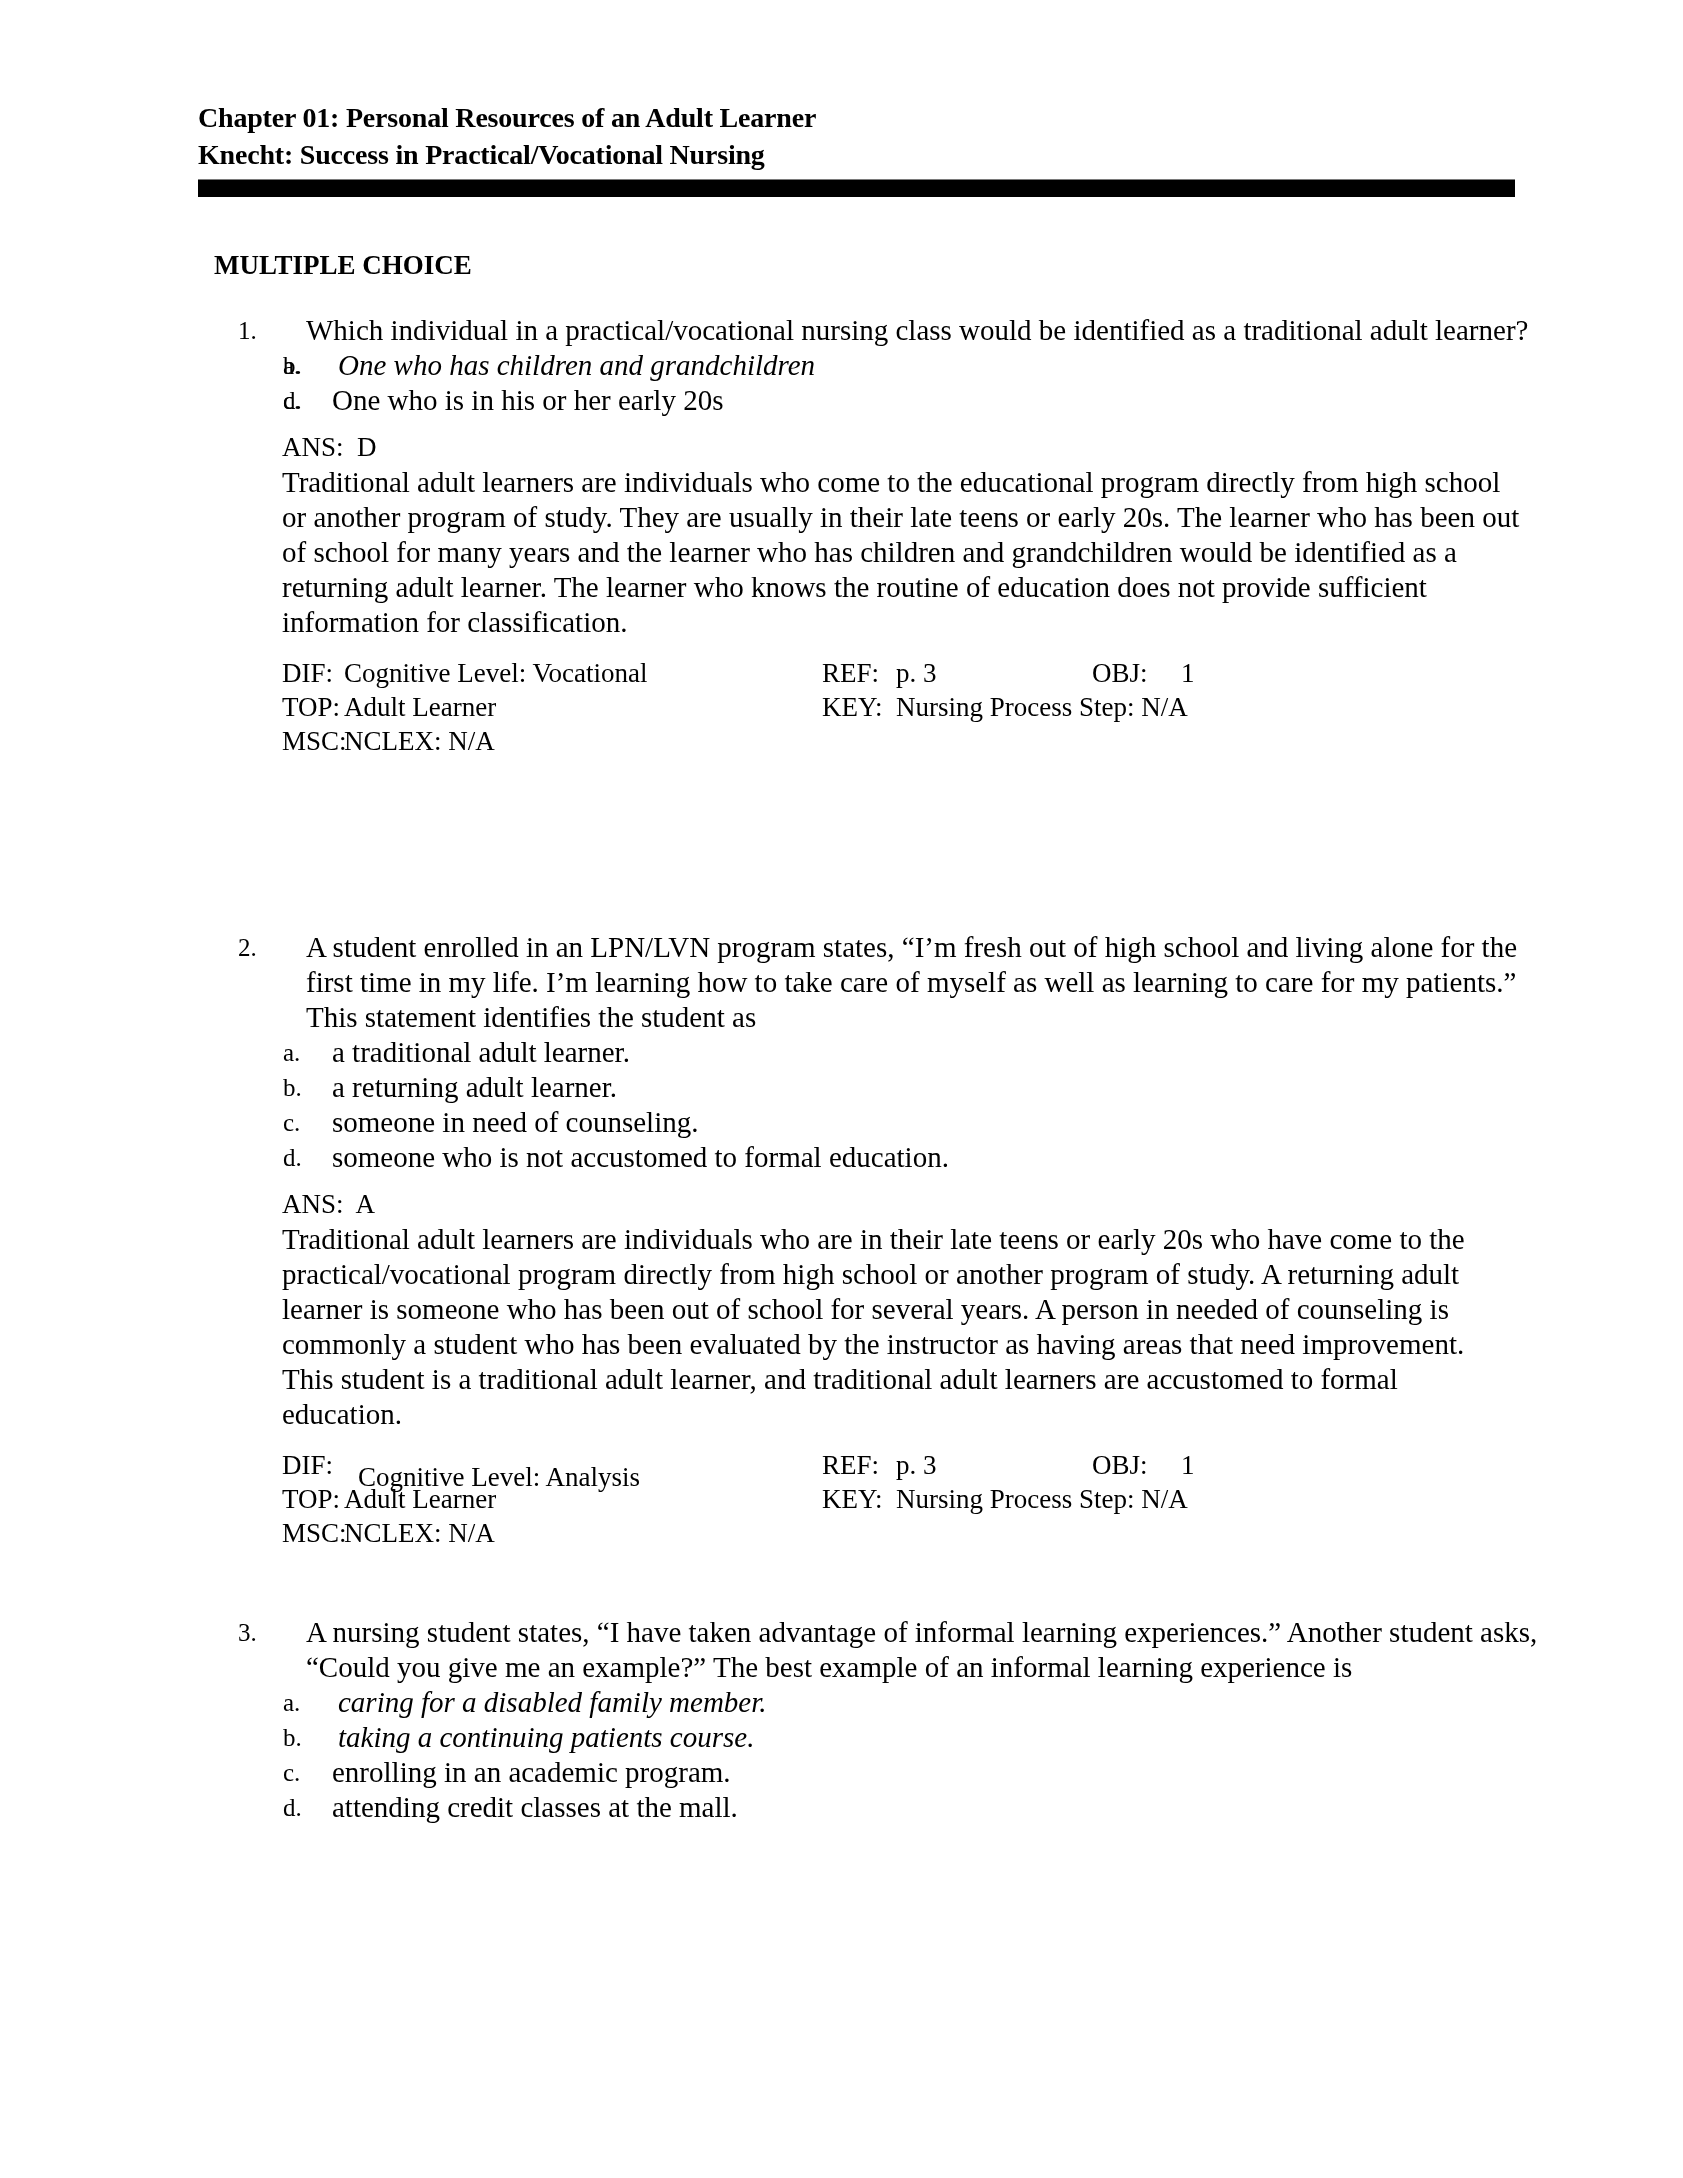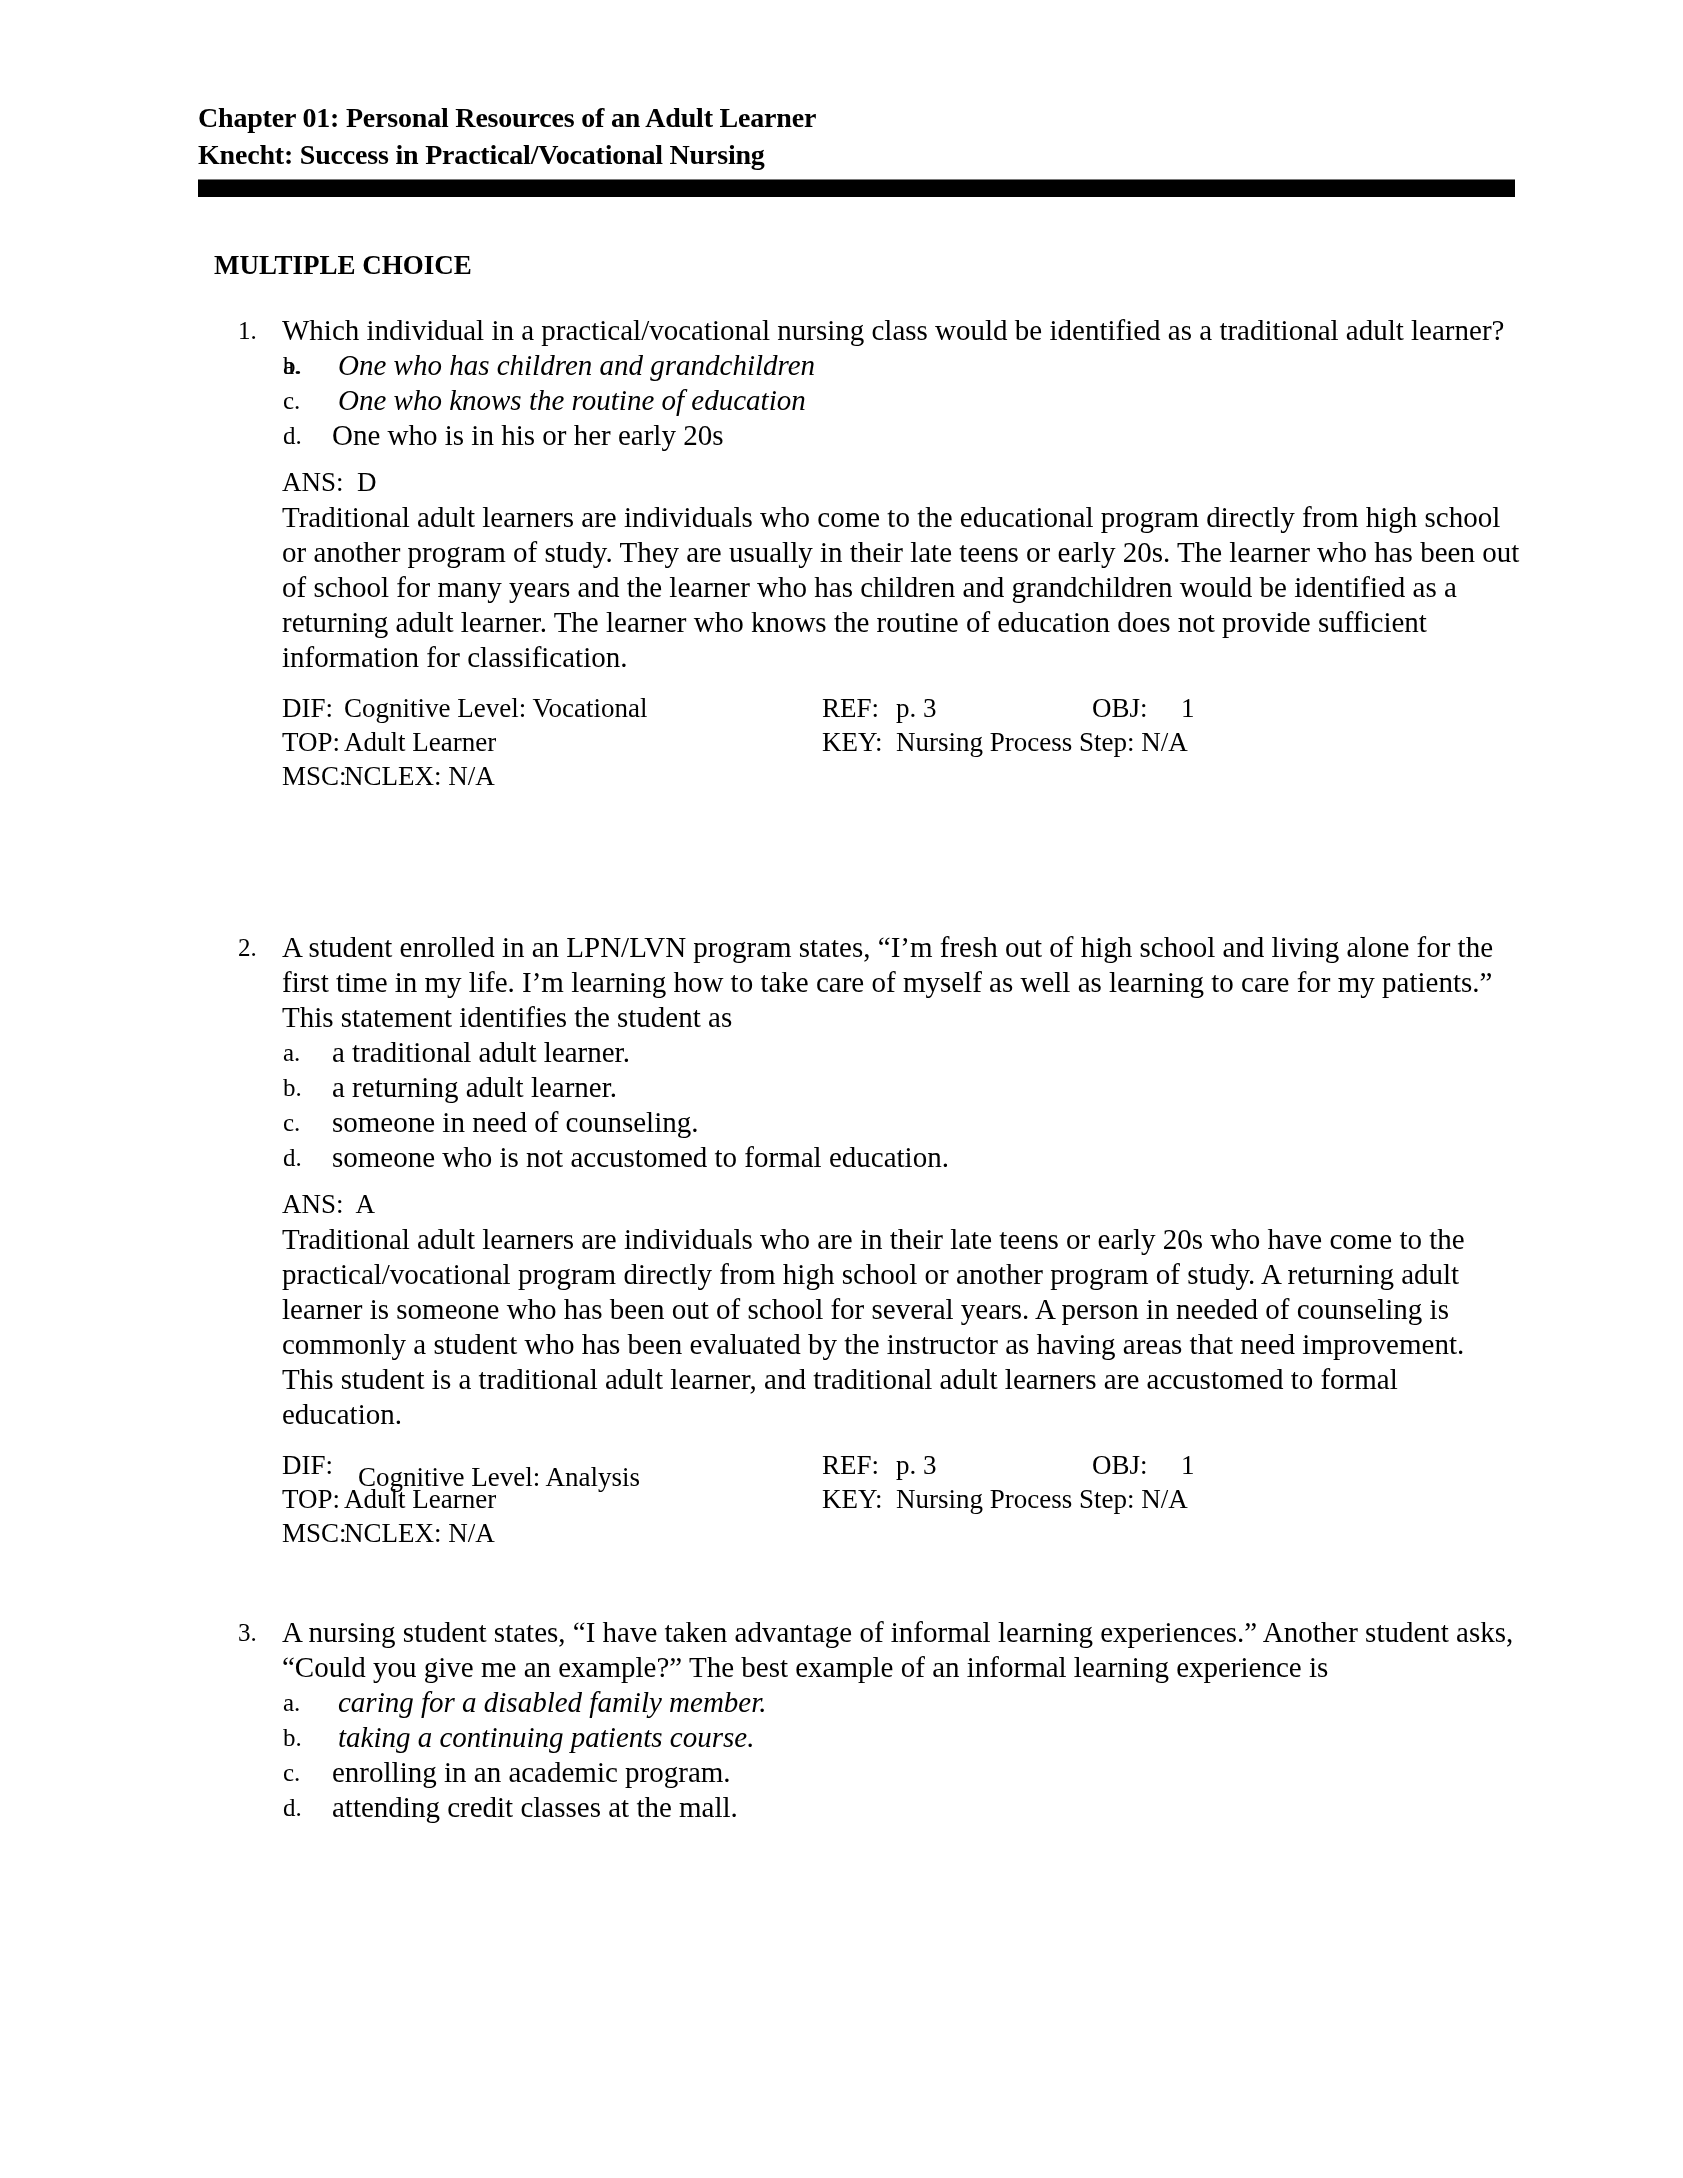--- a/index.html
+++ b/index.html
@@ -65,20 +65,21 @@
     }
     .q-number {
       position: absolute;
       left: 40px;
       top: 0;
       font-size: 25px;
     }
     .q-text {
       display: block;
       width: 1238px;
+      margin-left: 24px;
     }
     .options {
       margin: 0;
       padding: 0;
       list-style: none;
     }
     .option {
       position: relative;
       padding-left: 134px;
       white-space: nowrap;
@@ -148,21 +149,20 @@
     <ul class="options">
       <li class="option">
         <span class="option-letter">a.</span>
       </li>
       <li class="option">
         <span class="option-letter">b.</span>
         <span class="option-text indent-extra">One who has children and grandchildren</span>
       </li>
       <li class="option">
         <span class="option-letter">c.</span>
-        <span class="option-text indent-extra">One who knows the routine of education</span>
       </li>
       <li class="option">
         <span class="option-letter">d.</span>
         <span class="option-text">One who is in his or her early 20s</span>
       </li>
     </ul>
     <div class="answer-block">
       <div class="ans-line"><span>ANS:</span>  <span>D</span></div>
       <div class="rationale">Traditional adult learners are individuals who come to the educational program directly from high school or another program of study. They are usually in their late teens or early 20s. The learner who has been out of school for many years and the learner who has children and grandchildren would be identified as a returning adult learner. The learner who knows the routine of education does not provide sufficient information for classification.</div>
     </div>

